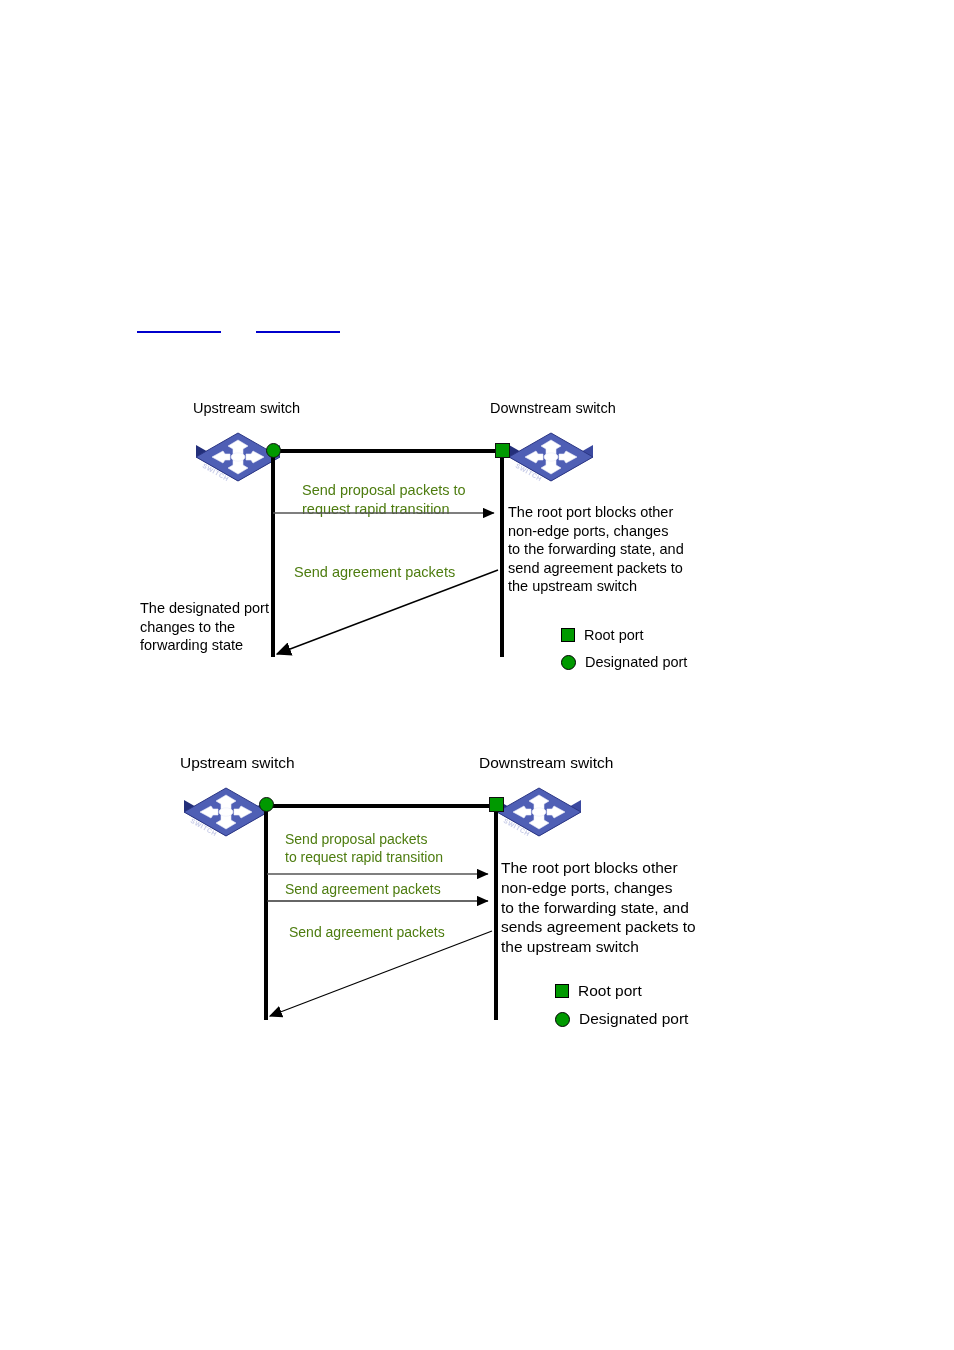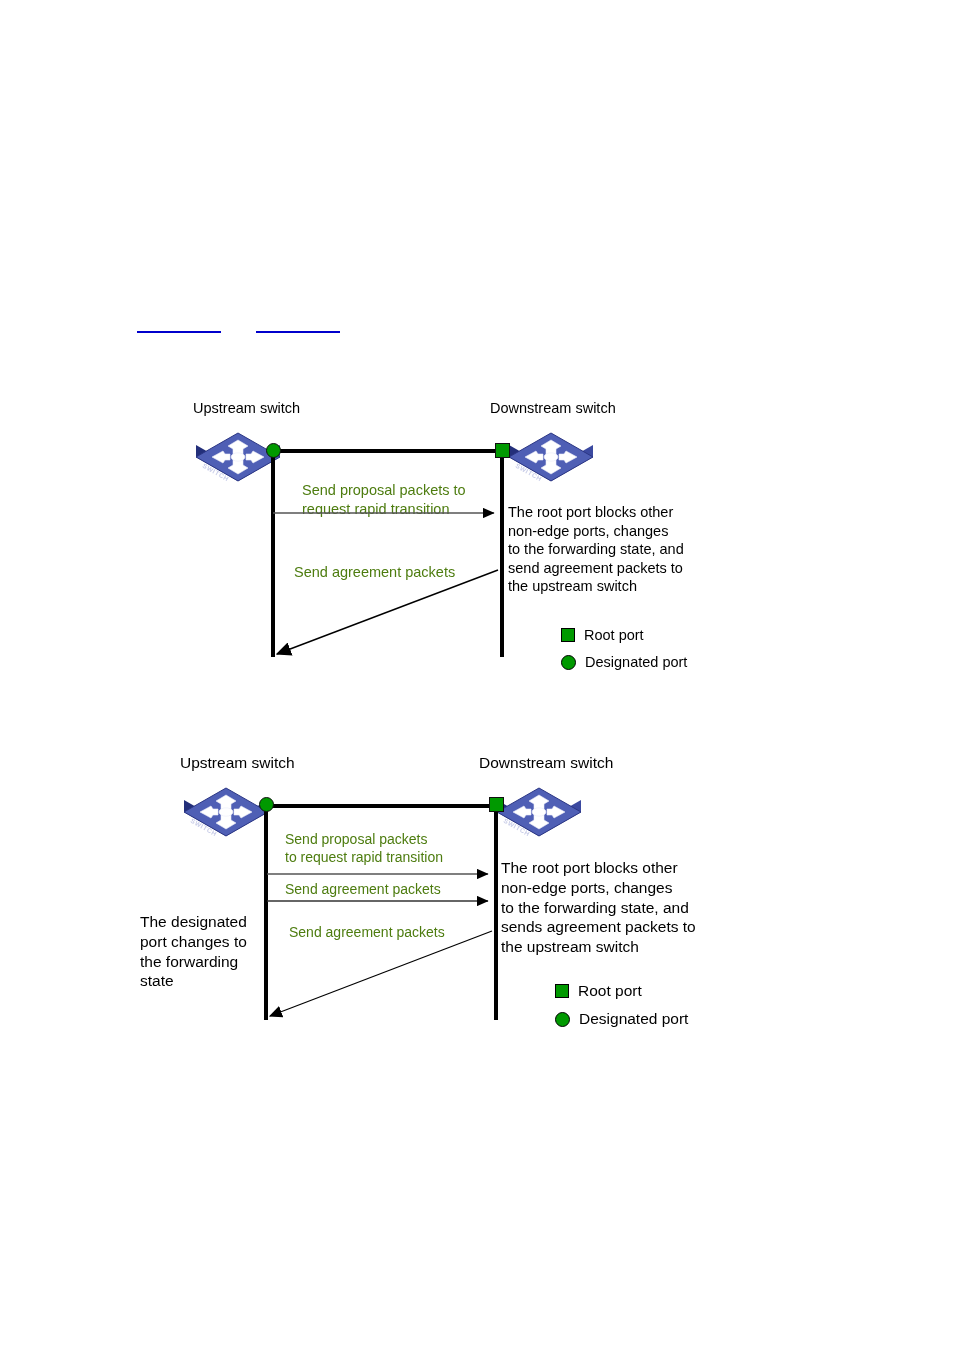--- a/index.html
+++ b/index.html
@@ -205,20 +205,23 @@
         <line x1="273" y1="118" x2="494" y2="118" stroke="#555" stroke-width="1.3" marker-end="url(#ah1)"></line>
 
         <line x1="498" y1="175" x2="277" y2="259" stroke="#000" stroke-width="1.4" marker-end="url(#ah1b)"></line>
       </svg>
 
       <div class="msg-label" style="left:302px; top:86px;">Send proposal packets to
 request rapid transition</div>
       <div class="msg-label" style="left:294px; top:566px;"></div>
       <div class="msg-label" style="left:294px; top:168px;">Send agreement packets</div>
 
+      <div class="note" style="left:140px; top:204px; width:150px;">The designated port
+changes to the
+ forwarding state</div>
       <div class="note" style="left:508px; top:108px; width:200px;">The root port blocks other
  non-edge ports, changes
 to the forwarding state, and
 send agreement packets to
 the upstream switch</div>
 
       <div class="legend-item" style="left:517px; top:232px;">
         <span class="legend-swatch-square"></span>
         <span>Root port</span>
       </div>
@@ -287,24 +290,20 @@
         <line x1="267" y1="126" x2="488" y2="126" stroke="#555" stroke-width="1.3" marker-end="url(#ah2)"></line>
         <line x1="267" y1="153" x2="488" y2="153" stroke="#333" stroke-width="1.3" marker-end="url(#ah2)"></line>
         <line x1="492" y1="183" x2="270" y2="268" stroke="#000" stroke-width="1.2" marker-end="url(#ah2b)"></line>
       </svg>
 
       <div class="msg-label" style="left:285px; top:82px;">Send proposal packets
  to request rapid transition</div>
       <div class="msg-label" style="left:285px; top:132px;">Send agreement packets</div>
       <div class="msg-label" style="left:289px; top:175px;">Send agreement packets</div>
 
-      <div class="note" style="left:140px; top:164px; width:125px;">The designated
-port changes to
-the forwarding
-state</div>
       <div class="note" style="left:501px; top:110px; width:205px;">The root port blocks other
 non-edge ports, changes
 to the forwarding state, and
 sends agreement packets to
 the upstream switch</div>
 
       <div class="legend-item" style="left:511px; top:234px;">
         <span class="legend-swatch-square"></span>
         <span>Root port</span>
       </div>

